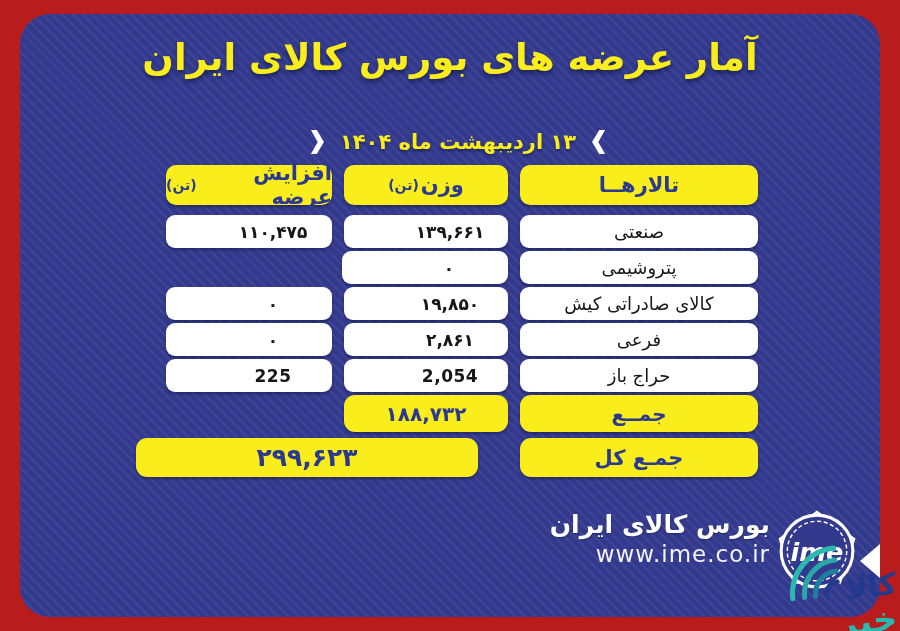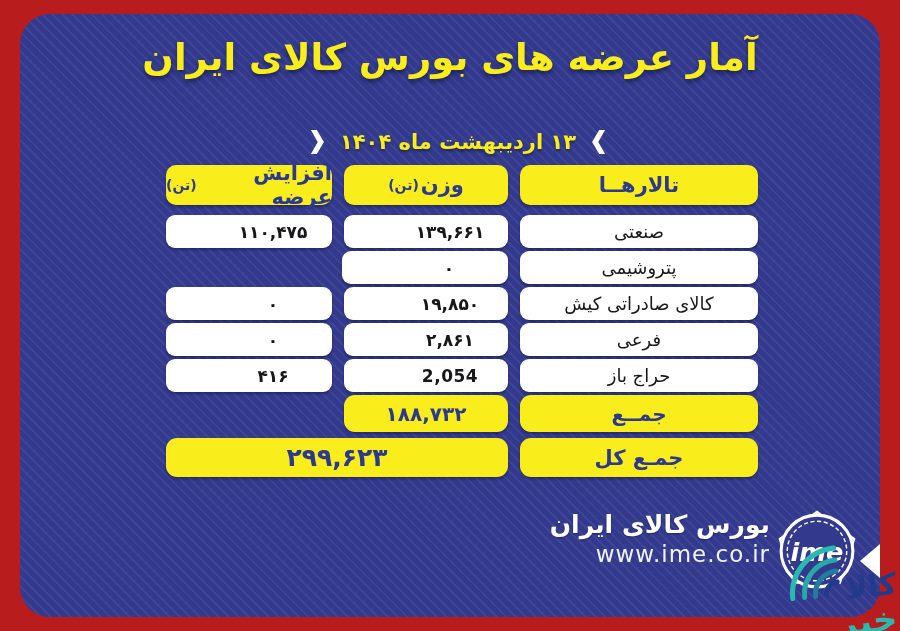--- a/index.html
+++ b/index.html
@@ -56,21 +56,21 @@
   }
   .hunit { font-size:14px; font-weight:600; margin-right:2px; }
   .cell.num { font-weight:600; font-size:17px; letter-spacing:0.5px;padding-left:48px; }
   .trow.total { margin-top:3px; margin-bottom:6px; }
   .trow.total .cell {
     background:#f9ed1b; color:#2b3990; font-weight:bold; height:37px;
     border-radius:11px; font-size:20px;
   }
   .trow.grand .cell {
     background:#f9ed1b; color:#2b3990; font-weight:bold; height:39px;
-    border-radius:11px; font-size:21px;
+    border-radius:11px; font-size:21px;margin-left:30px;
   }
   .c-grand-value { width:342px; font-size:25px !important; letter-spacing:7px; }
 
   
   .footer {
     position:absolute; top:496px; right:22px;
     display:flex; direction:ltr; align-items:flex-start; gap:6px;
   }
   .footer-text { text-align:right; direction:rtl; }
   .footer-org { color:#ffffff; font-size:25px; font-weight:600; line-height:30px;
@@ -139,21 +139,21 @@
 
       <div class="trow">
         <div class="cell c-hall">فرعی</div>
         <div class="cell num c-weight">۲,۸۶۱</div>
         <div class="cell num c-inc">۰</div>
       </div>
 
       <div class="trow">
         <div class="cell c-hall">حراج باز</div>
         <div class="cell num c-weight">2,054</div>
-        <div class="cell num c-inc">۴۱۶</div>
+        <div class="cell num c-inc">225</div>
       </div>
 
       <div class="trow total">
         <div class="cell c-hall">جمــع</div>
         <div class="cell c-weight">۱۸۸,۷۳۲</div>
       </div>
 
       <div class="trow grand">
         <div class="cell c-hall">جمـع کل</div>
         <div class="cell c-grand-value">۲۹۹,۶۲۳</div>

